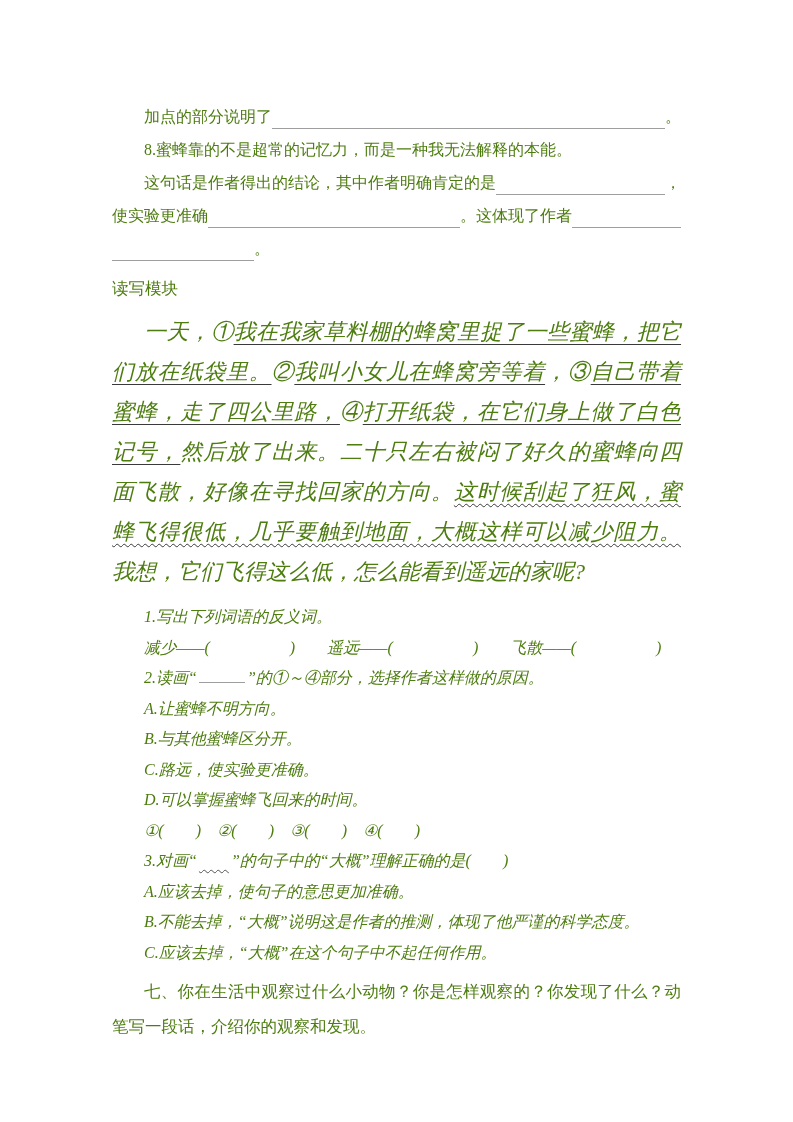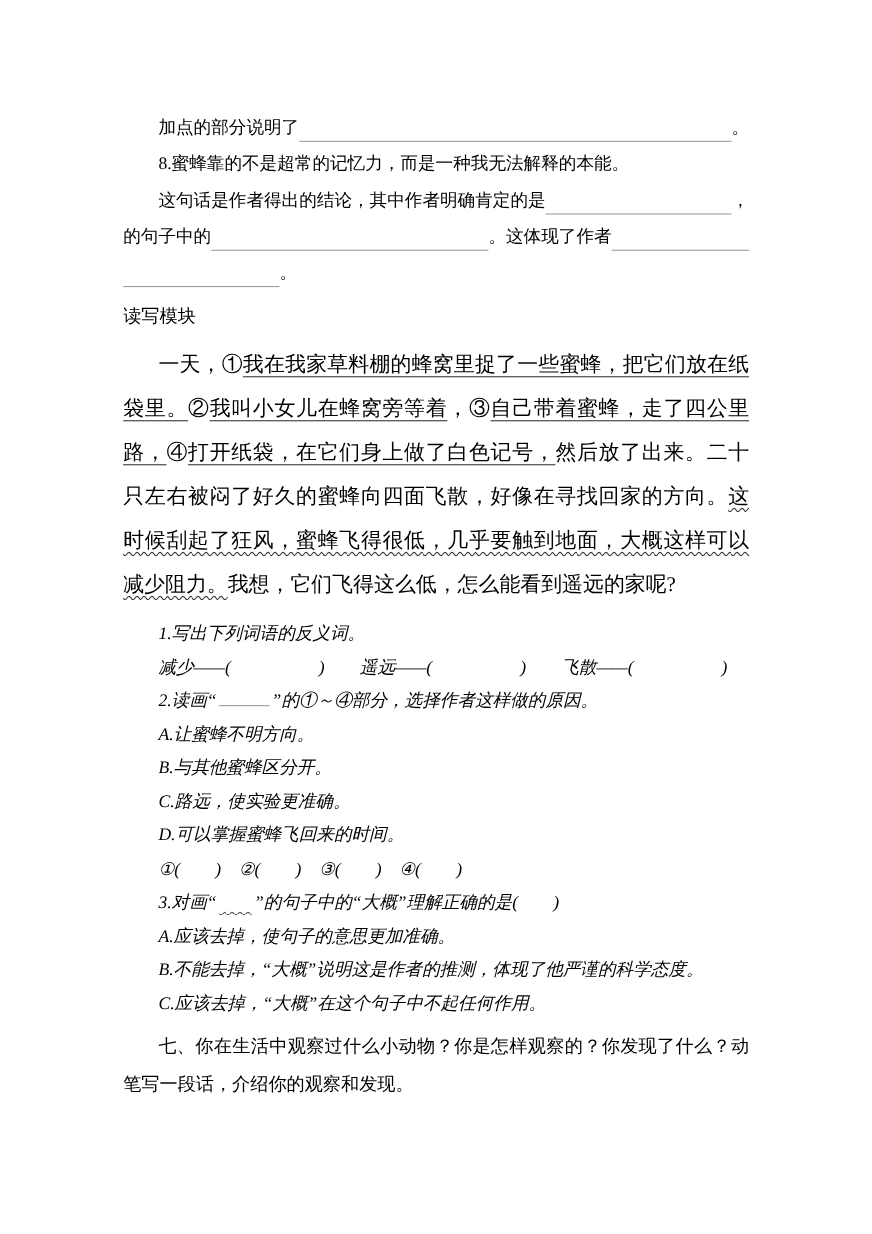--- a/index.html
+++ b/index.html
@@ -4,21 +4,21 @@
 <style>
   html,body{margin:0;padding:0;background:#ffffff;}
   .page{
     position:relative;
     width:793px;height:1122px;
     box-sizing:border-box;
     background:#ffffff;
     padding:100px 112px 0 112px;
     font-family:"Liberation Serif","DejaVu Serif",serif;
     font-size:16px;
-    color:#000000;
+    color:#4d7c0f;
   }
   
   .row{display:flex;align-items:flex-end;line-height:33px;}
   .row span.t{white-space:nowrap;}
   .indent{padding-left:32px;}
   .blank{border-bottom:1px solid #9e9e9e;height:10px;margin-bottom:4px;}
   .grow{flex:1 1 auto;}
   .w252{width:252px;}
   .w142{width:142px;}
   
@@ -26,21 +26,22 @@
     font-family:"Liberation Sans","DejaVu Sans",sans-serif;
     font-weight:normal;font-size:16.5px;line-height:31px;
   }
   .module{margin-top:8px;}
   
   .passage{
     margin:8px 0 10px;
     text-align:justify;
     text-indent:32px;
     line-height:40px;
-    font-size:19px;
+    font-style:italic;
+    font-size:22px;
   }
   .passage .u{
     text-decoration:underline;
     text-decoration-thickness:1px;
     text-decoration-color:#3a3a3a;
     text-underline-offset:5px;
   }
   .passage .wavy{
     text-decoration-line:underline;
     text-decoration-style:wavy;
@@ -86,21 +87,21 @@
     <span class="t">8.蜜蜂靠的不是超常的记忆力，而是一种我无法解释的本能。</span>
   </div>
 
   <div class="row indent">
     <span class="t">这句话是作者得出的结论，其中作者明确肯定的是</span>
     <span class="blank grow"></span>
     <span class="t">，</span>
   </div>
 
   <div class="row">
-    <span class="t">的句子中的</span>
+    <span class="t">使实验更准确</span>
     <span class="blank w252"></span>
     <span class="t">。这体现了作者</span>
     <span class="blank grow"></span>
   </div>
 
   <div class="row">
     <span class="blank w142"></span>
     <span class="t">。</span>
   </div>
 

